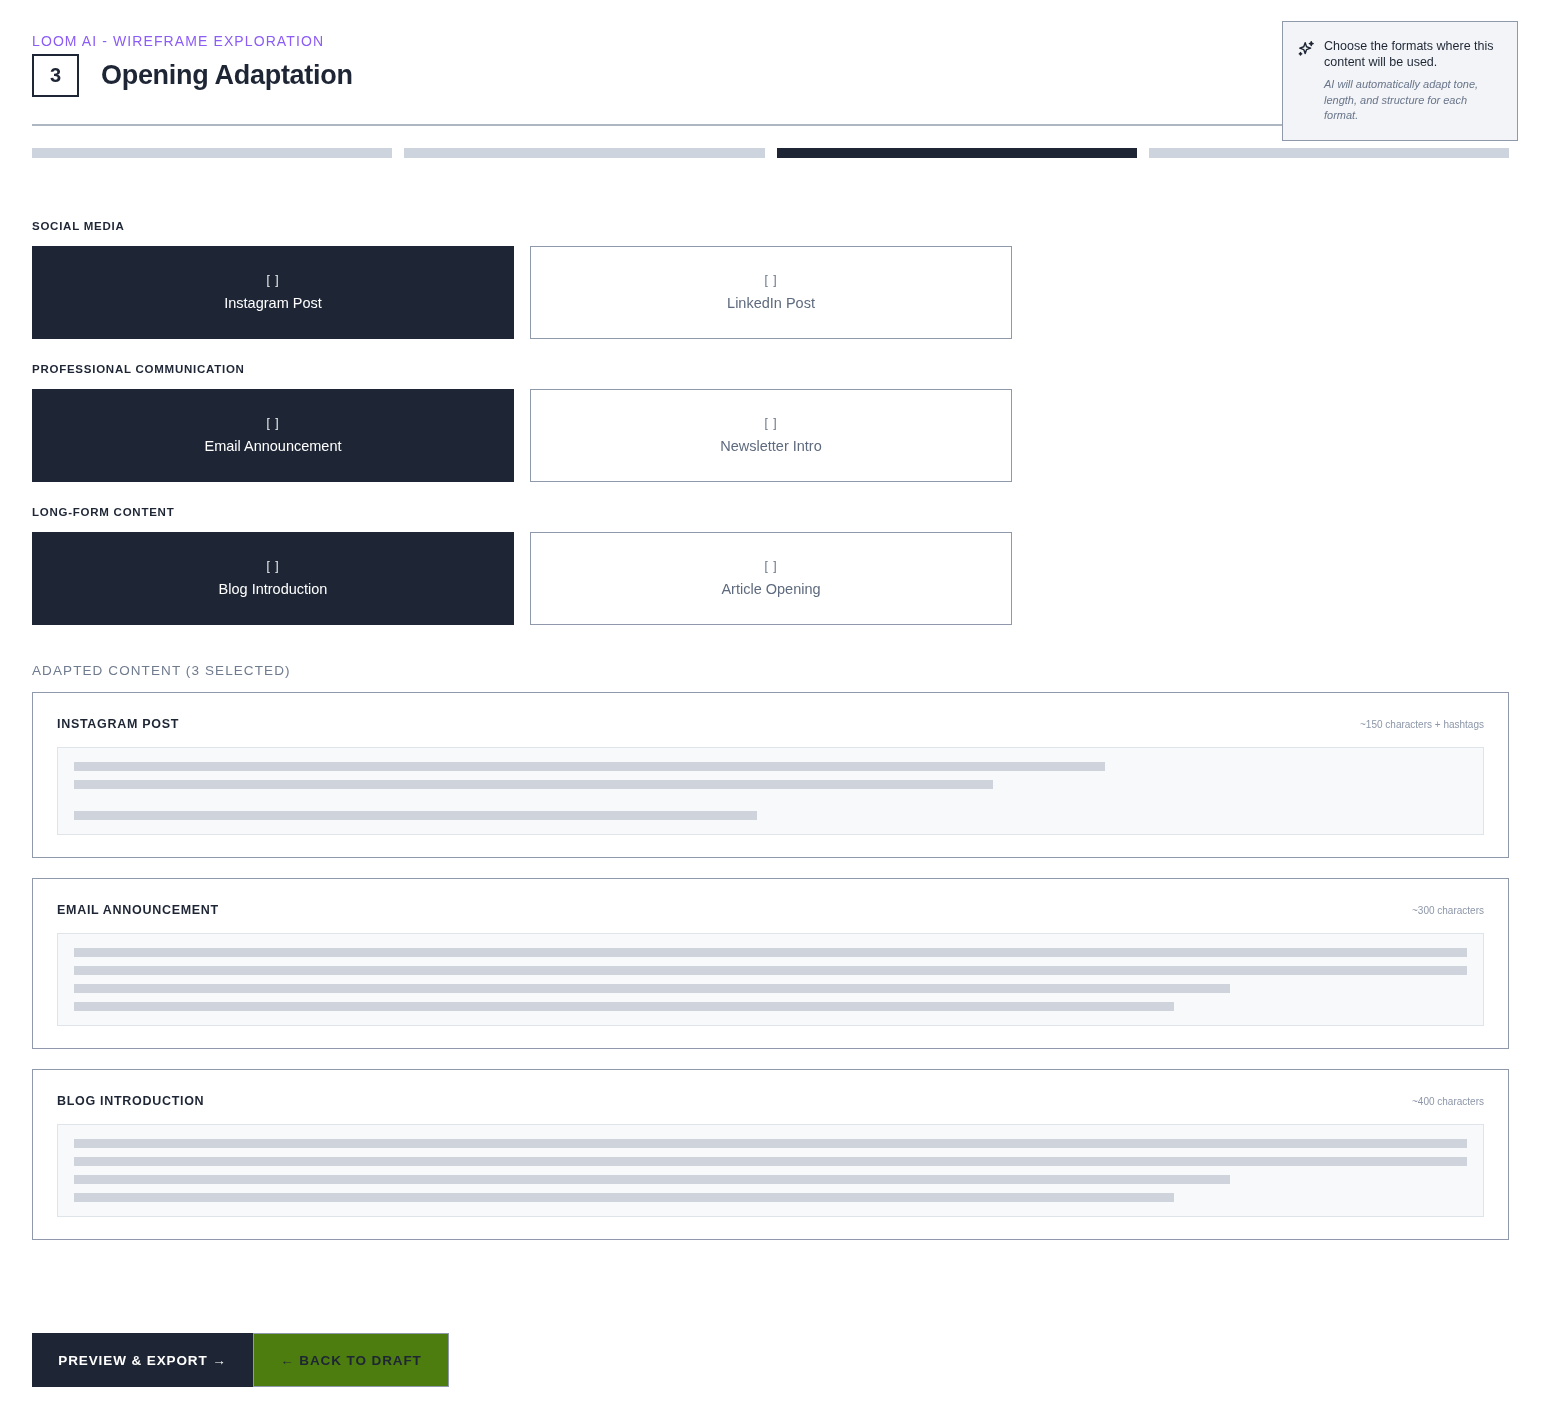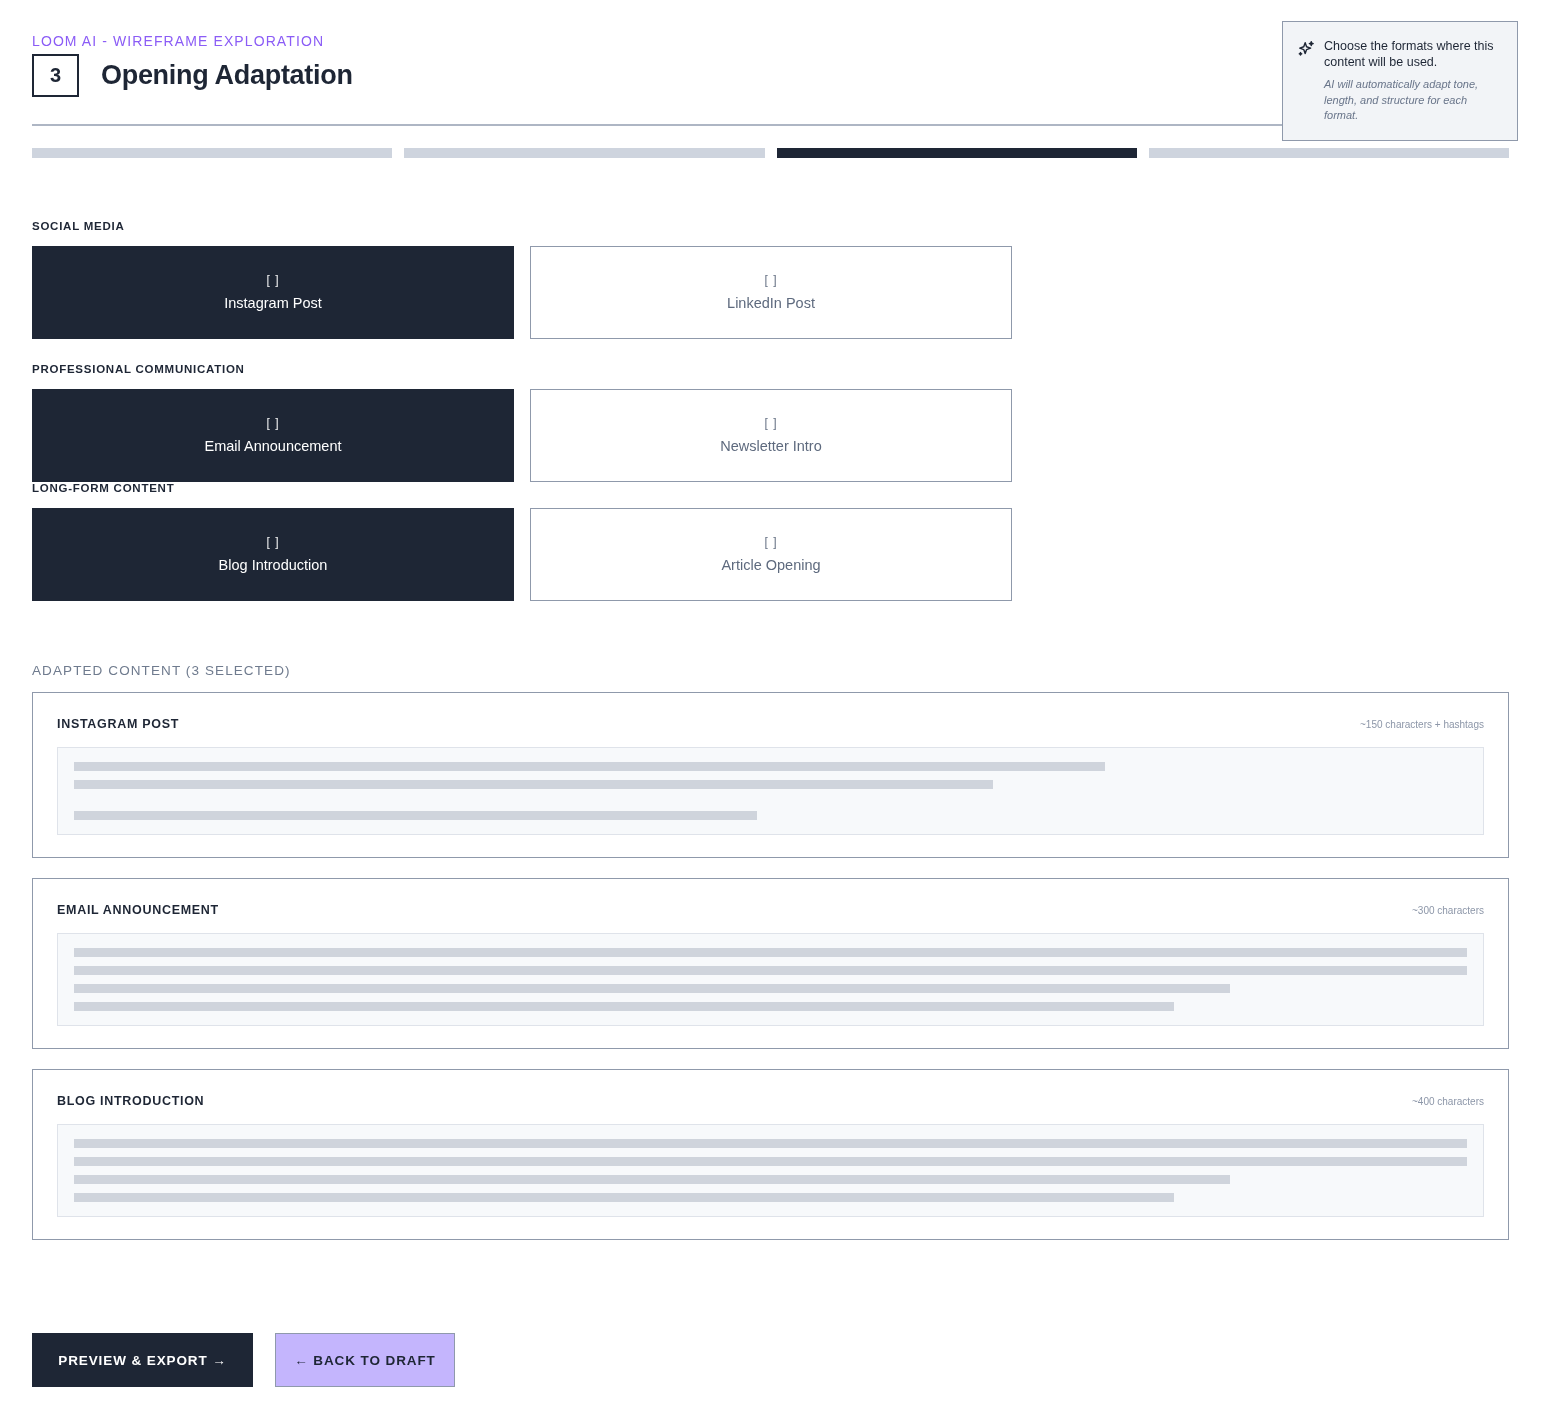--- a/index.html
+++ b/index.html
@@ -77,27 +77,27 @@
   .adapt-card { border: 1.5px solid #8f99ab; background: #ffffff; padding: 24px 24px 22px 24px; margin-bottom: 20px; }
   .adapt-head { display: flex; justify-content: space-between; align-items: baseline; margin-bottom: 16px; }
   .adapt-title { font-size: 12.5px; font-weight: 700; letter-spacing: 0.7px; text-transform: uppercase; color: #1e2635; }
   .adapt-meta { font-size: 10px; color: #8c96a8; }
   .skeleton-box { background: #f7f9fb; border: 1px solid #dfe3ea; padding: 14px 16px; }
   .sk-line { height: 9px; background: #cfd4dc; margin-bottom: 9px; }
   .sk-line:last-child { margin-bottom: 0; }
   .sk-line.gap { margin-top: 22px; }
 
   
-  .footer { position: absolute; left: 32px; top: 1333px; display: flex; gap: 22px; }
+  .footer { position: absolute; left: 32px; top: 1333px; display: flex; }
   .btn {
     height: 54px; display: flex; align-items: center; justify-content: center;
     font-size: 13.5px; letter-spacing: 0.9px; font-weight: 600; text-transform: uppercase;
   }
   .btn-primary { width: 221px; background: #1e2635; color: #ffffff; border: 1.5px solid #1e2635; }
-  .btn-secondary { width: 180px; background: #c4b5fd; color: #1e2635; border: 1.5px solid #8f99ab; }
+  .btn-secondary { width: 196px; background: #4d7c0f; color: #1e2635; border: 1.5px solid #8f99ab; }
 </style>
 </head>
 <body>
 
 <div class="page">
 
   <div class="eyebrow">LOOM AI - WIREFRAME EXPLORATION</div>
 
   <div class="title-row">
     <div class="step-badge">3</div>
@@ -148,21 +148,21 @@
             <div class="fmt-card selected">
               <div class="fmt-icon">[ ]</div>
               <div class="fmt-label">Email Announcement</div>
             </div>
             <div class="fmt-card">
               <div class="fmt-icon">[ ]</div>
               <div class="fmt-label">Newsletter Intro</div>
             </div>
           </div>
         </div>
-        <div style="">
+        <div style="margin-top: 24px;">
           <div class="group-label">LONG-FORM CONTENT</div>
           <div class="card-row" style="margin-top: 14px;">
             <div class="fmt-card selected">
               <div class="fmt-icon">[ ]</div>
               <div class="fmt-label">Blog Introduction</div>
             </div>
             <div class="fmt-card">
               <div class="fmt-icon">[ ]</div>
               <div class="fmt-label">Article Opening</div>
             </div>

